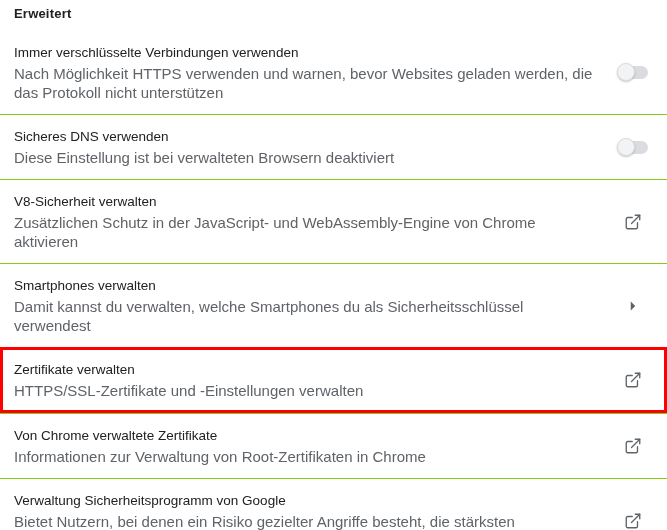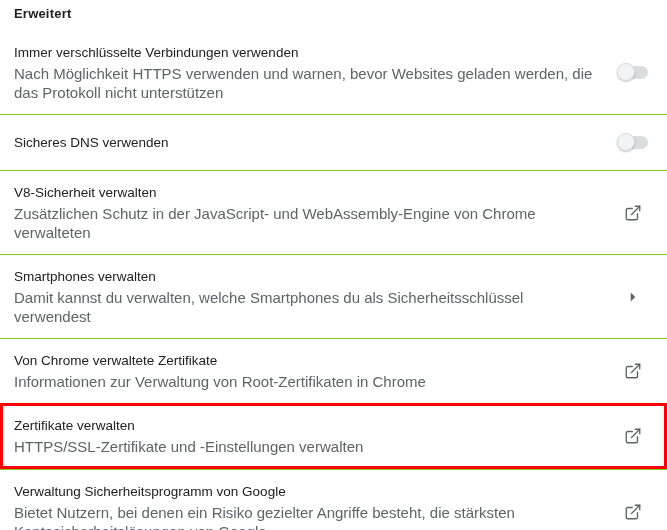--- a/index.html
+++ b/index.html
@@ -122,77 +122,78 @@
         </div>
         <div class="row-control">
           <div class="toggle">
             <div class="knob"></div>
           </div>
         </div>
       </div>
       <div class="row">
         <div class="row-text">
           <div class="row-title">Sicheres DNS verwenden</div>
+          <div class="row-sub">Diese Einstellung ist bei verwalteten Browsern deaktiviert</div>
         </div>
         <div class="row-control">
           <div class="toggle">
             <div class="knob"></div>
           </div>
         </div>
       </div>
       <div class="row">
         <div class="row-text">
           <div class="row-title">V8-Sicherheit verwalten</div>
-          <div class="row-sub">Zusätzlichen Schutz in der JavaScript- und WebAssembly-Engine von Chrome verwalteten</div>
+          <div class="row-sub">Zusätzlichen Schutz in der JavaScript- und WebAssembly-Engine von Chrome aktivieren</div>
         </div>
         <div class="row-control">
           <svg class="ext-icon" viewBox="0 0 24 24" fill="none" stroke="currentColor" stroke-width="1.8" stroke-linecap="round" stroke-linejoin="round">
             <path d="M18 13v6a2 2 0 0 1-2 2H5a2 2 0 0 1-2-2V8a2 2 0 0 1 2-2h6"></path>
             <polyline points="15 3 21 3 21 9"></polyline>
             <line x1="10" y1="14" x2="21" y2="3"></line>
           </svg>
         </div>
       </div>
       <div class="row">
         <div class="row-text">
           <div class="row-title">Smartphones verwalten</div>
           <div class="row-sub">Damit kannst du verwalten, welche Smartphones du als Sicherheitsschlüssel verwendest</div>
         </div>
         <div class="row-control">
           <svg class="chevron" viewBox="0 0 24 24" fill="currentColor">
             <path d="M9 6l6 6-6 6z"></path>
           </svg>
         </div>
       </div>
+      <div class="row highlight">
+        <div class="row-text">
+          <div class="row-title">Zertifikate verwalten</div>
+          <div class="row-sub">HTTPS/SSL-Zertifikate und -Einstellungen verwalten</div>
+        </div>
+        <div class="row-control">
+          <svg class="ext-icon" viewBox="0 0 24 24" fill="none" stroke="currentColor" stroke-width="1.8" stroke-linecap="round" stroke-linejoin="round">
+            <path d="M18 13v6a2 2 0 0 1-2 2H5a2 2 0 0 1-2-2V8a2 2 0 0 1 2-2h6"></path>
+            <polyline points="15 3 21 3 21 9"></polyline>
+            <line x1="10" y1="14" x2="21" y2="3"></line>
+          </svg>
+        </div>
+      </div>
       <div class="row">
         <div class="row-text">
           <div class="row-title">Von Chrome verwaltete Zertifikate</div>
           <div class="row-sub">Informationen zur Verwaltung von Root-Zertifikaten in Chrome</div>
         </div>
         <div class="row-control">
           <svg class="ext-icon" viewBox="0 0 24 24" fill="none" stroke="currentColor" stroke-width="1.8" stroke-linecap="round" stroke-linejoin="round">
             <path d="M18 13v6a2 2 0 0 1-2 2H5a2 2 0 0 1-2-2V8a2 2 0 0 1 2-2h6"></path>
             <polyline points="15 3 21 3 21 9"></polyline>
             <line x1="10" y1="14" x2="21" y2="3"></line>
           </svg>
         </div>
       </div>
-      <div class="row highlight">
-        <div class="row-text">
-          <div class="row-title">Zertifikate verwalten</div>
-          <div class="row-sub">HTTPS/SSL-Zertifikate und -Einstellungen verwalten</div>
-        </div>
-        <div class="row-control">
-          <svg class="ext-icon" viewBox="0 0 24 24" fill="none" stroke="currentColor" stroke-width="1.8" stroke-linecap="round" stroke-linejoin="round">
-            <path d="M18 13v6a2 2 0 0 1-2 2H5a2 2 0 0 1-2-2V8a2 2 0 0 1 2-2h6"></path>
-            <polyline points="15 3 21 3 21 9"></polyline>
-            <line x1="10" y1="14" x2="21" y2="3"></line>
-          </svg>
-        </div>
-      </div>
       <div class="row">
         <div class="row-text">
           <div class="row-title">Verwaltung Sicherheitsprogramm von Google</div>
           <div class="row-sub">Bietet Nutzern, bei denen ein Risiko gezielter Angriffe besteht, die stärksten Kontosicherheitslösungen von Google</div>
         </div>
         <div class="row-control">
           <svg class="ext-icon" viewBox="0 0 24 24" fill="none" stroke="currentColor" stroke-width="1.8" stroke-linecap="round" stroke-linejoin="round">
             <path d="M18 13v6a2 2 0 0 1-2 2H5a2 2 0 0 1-2-2V8a2 2 0 0 1 2-2h6"></path>
             <polyline points="15 3 21 3 21 9"></polyline>
             <line x1="10" y1="14" x2="21" y2="3"></line>

